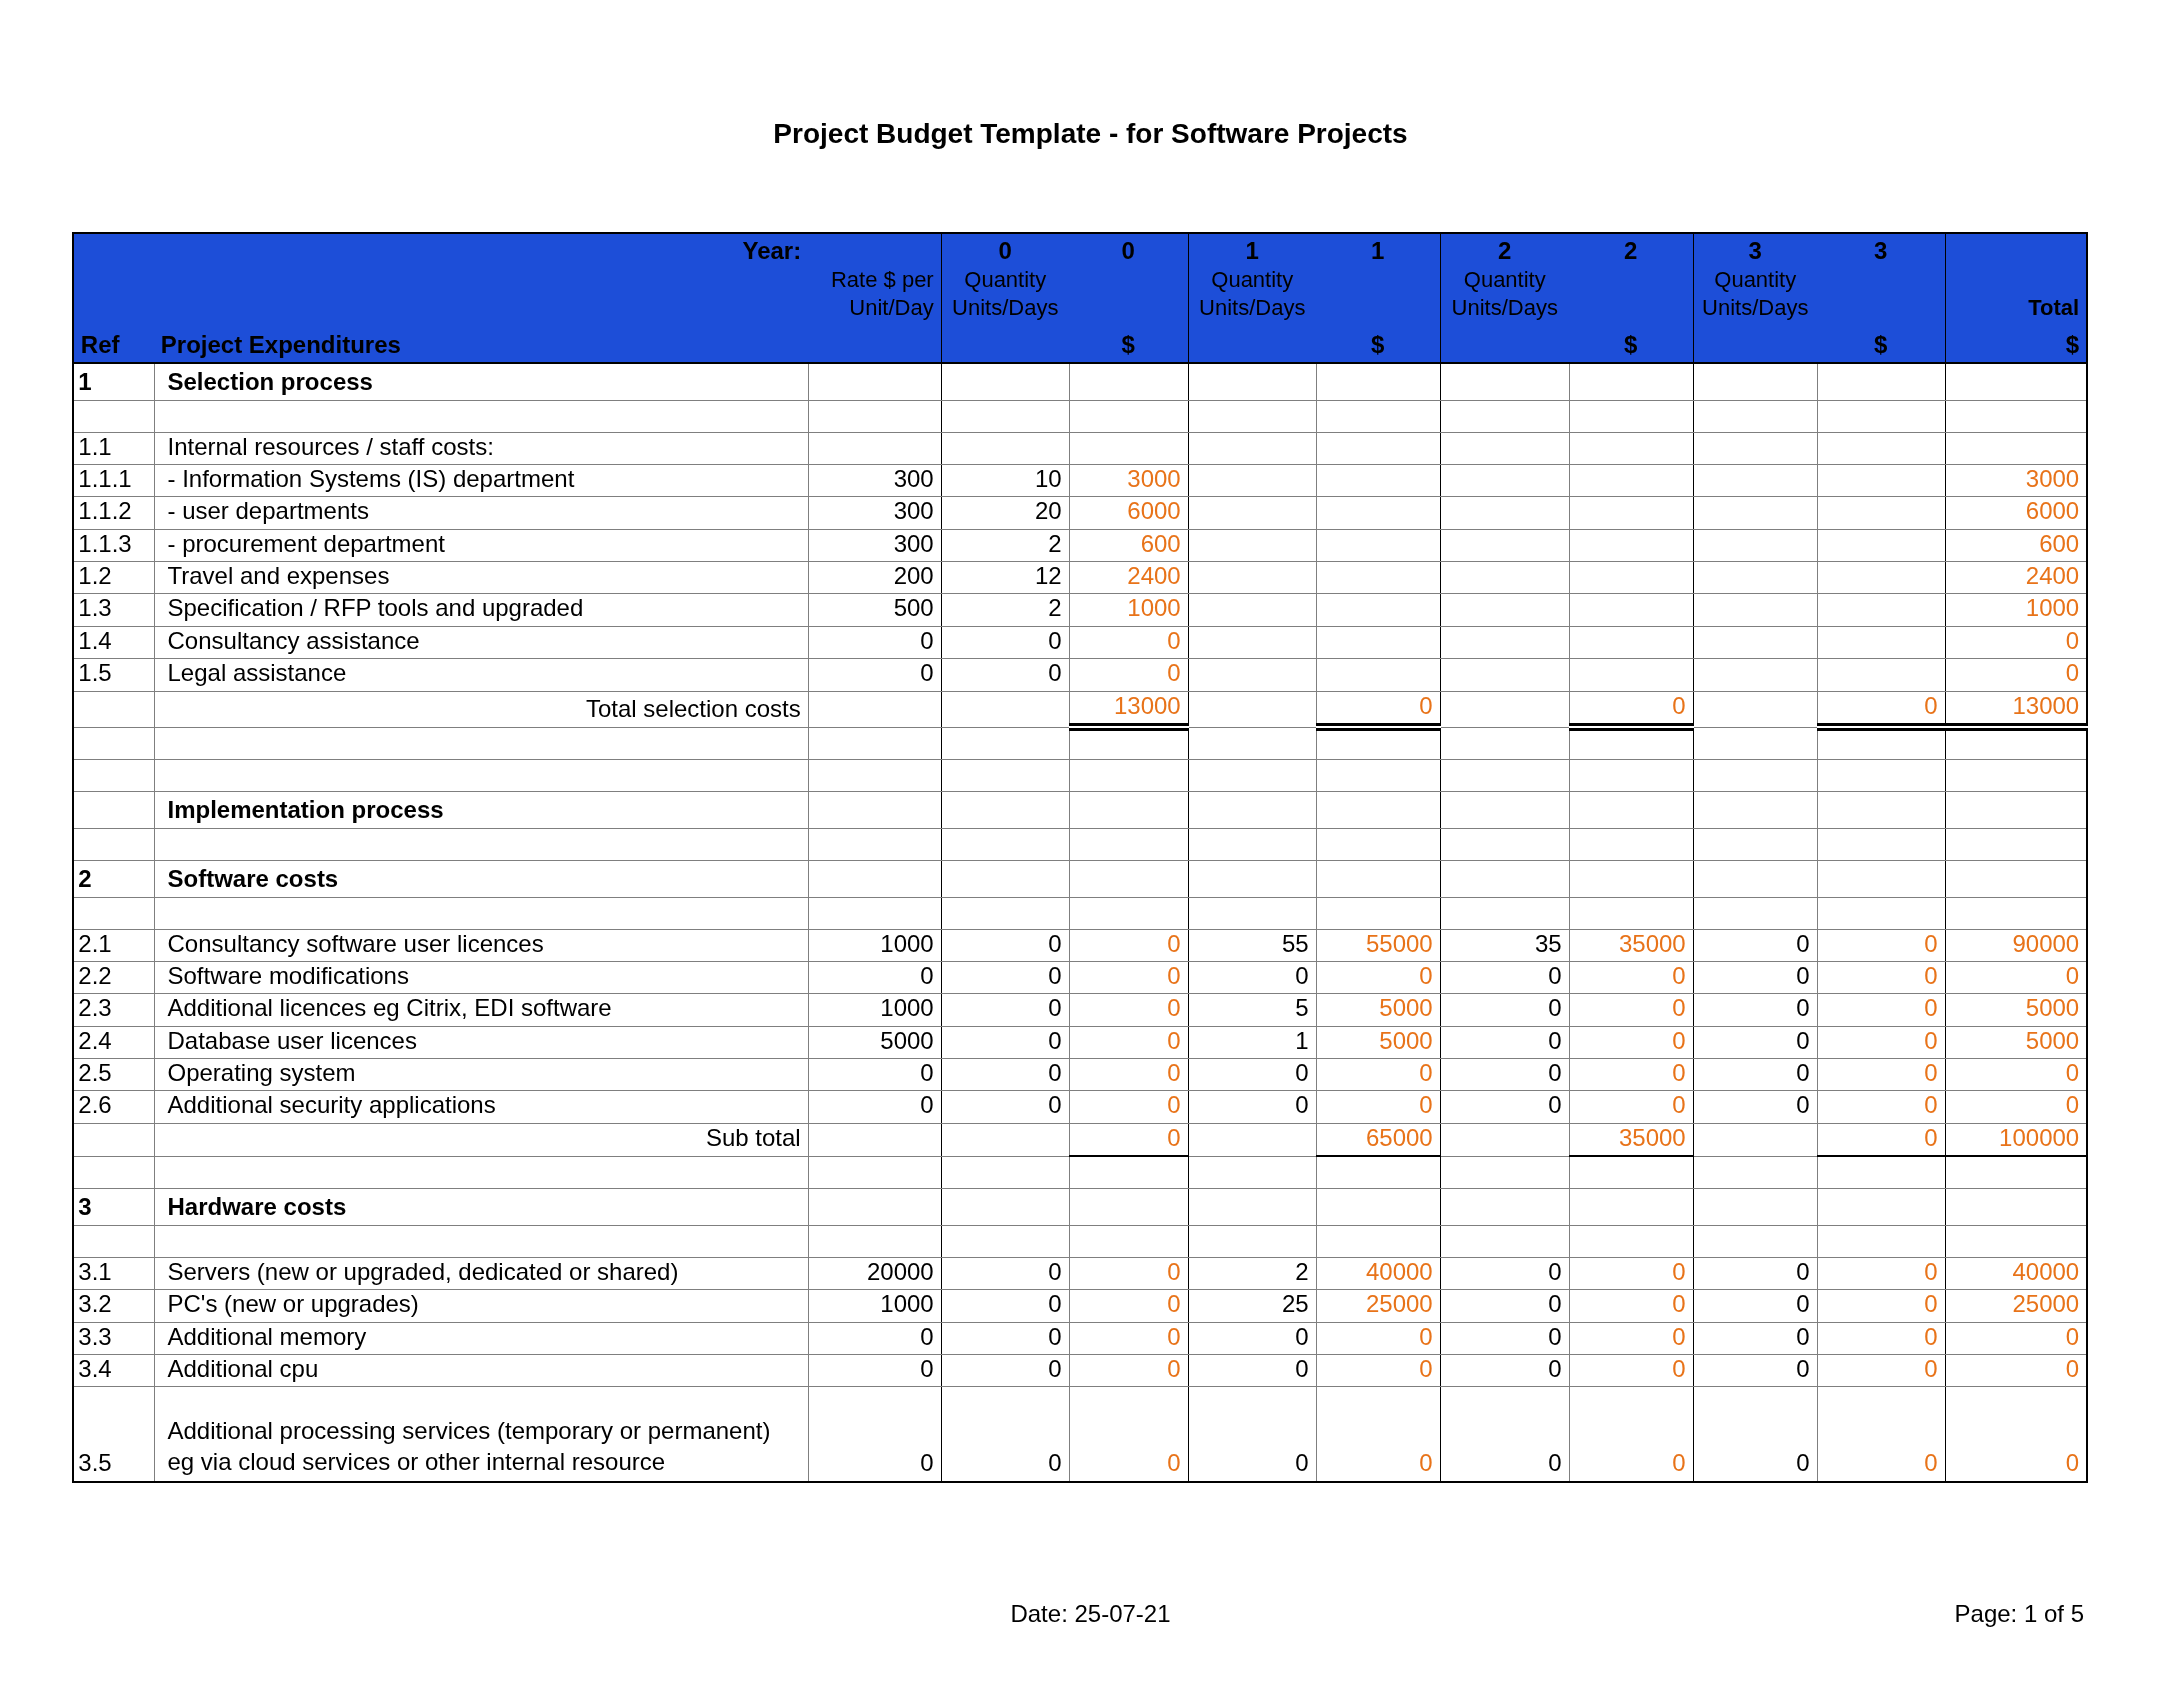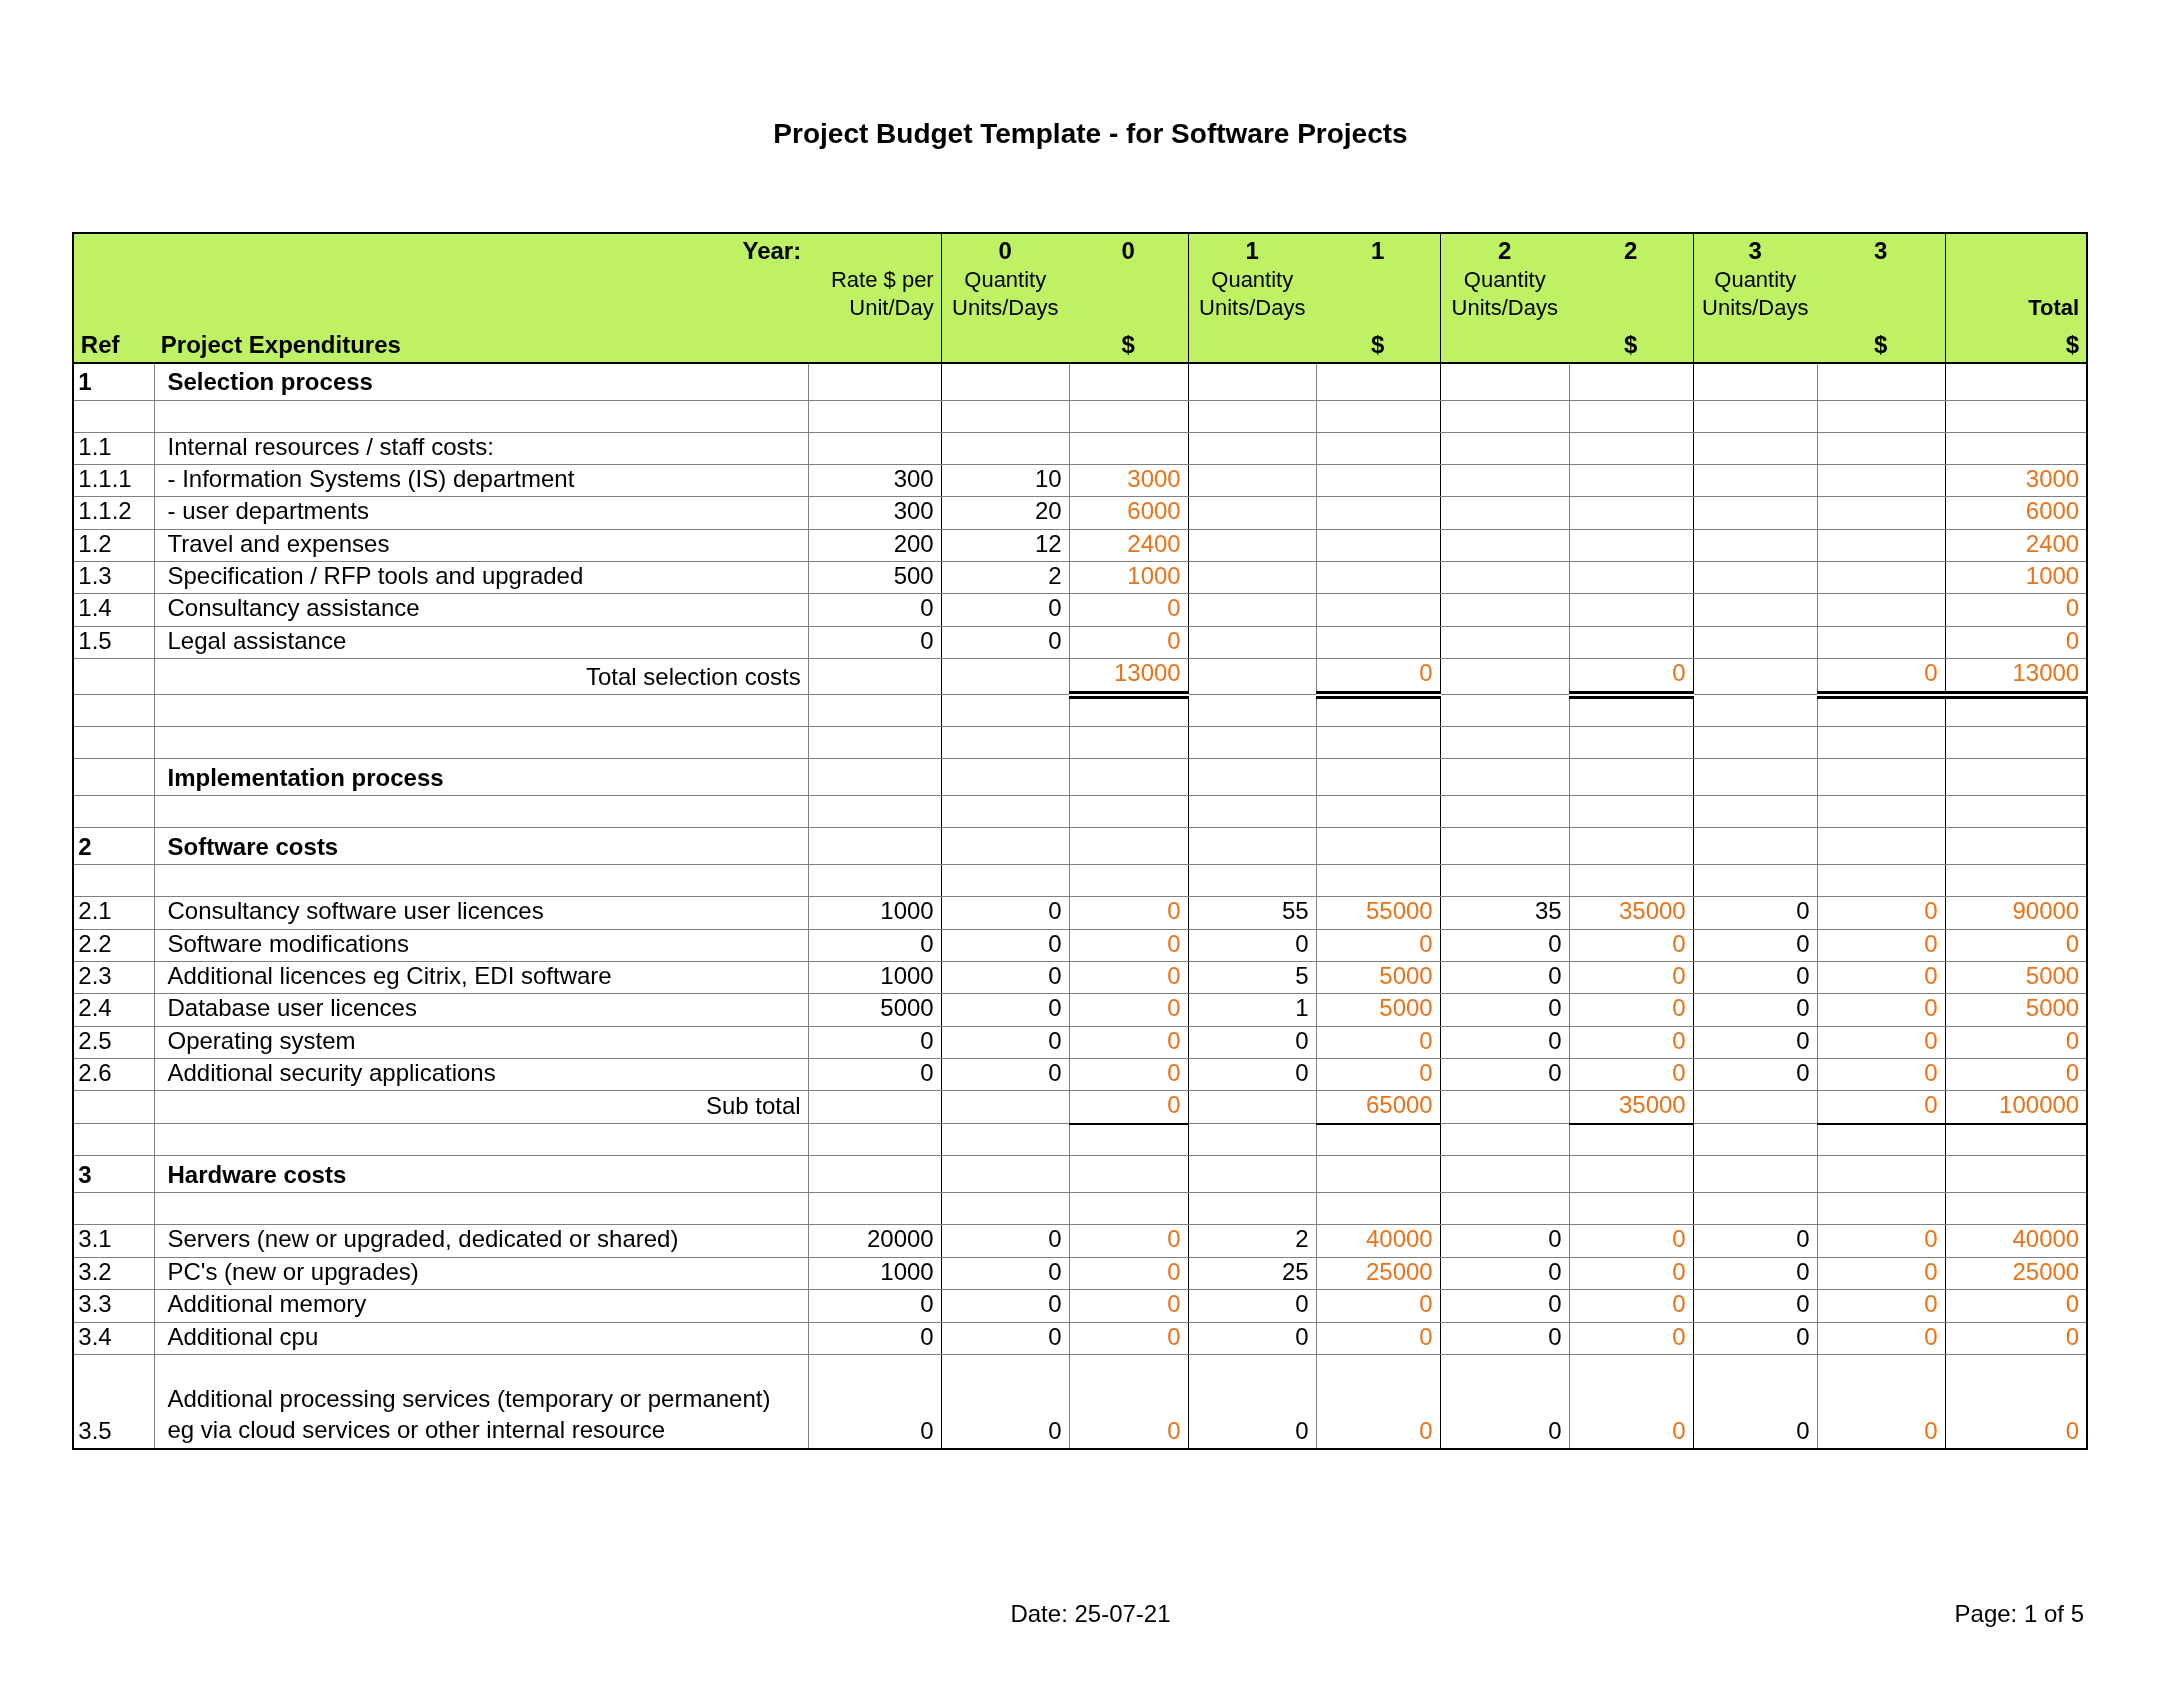--- a/index.html
+++ b/index.html
@@ -22,21 +22,21 @@
     overflow:hidden;white-space:nowrap;
   }
   
   td.thin-r{border-right:0.9px solid #7f7f7f;}
   td.thick-r{border-right:1.7px solid #000;}
   
   tr.body-row td{border-bottom:0.9px solid #7f7f7f;}
   tr.last-row td{border-bottom:none;}
   
   tr.hdr td{
-    background:#bef264;border-bottom:2.6px solid #000;padding:0;
+    background:#1d4ed8;border-bottom:2.6px solid #000;padding:0;
     vertical-align:top;
   }
   .hgrid{display:flex;flex-direction:column;height:128px;}
   .hl{height:31.5px;line-height:34px;padding:0 6.8px;}
   .hl.l2,.hl.l3{height:28px;line-height:28px;font-size:22px;}
   .hl.l4{flex:1;display:flex;align-items:flex-end;line-height:29px;padding-bottom:3.4px;}
   .h-bold{font-weight:bold;font-size:24px;}
   .t-right{text-align:right;justify-content:flex-end;}
   .t-center{text-align:center;justify-content:center;}
   .t-left{text-align:left;justify-content:flex-start;}
@@ -240,20 +240,34 @@
         <td class="val thick-r">6000</td>
         <td class="num thin-r"></td>
         <td class="val thick-r"></td>
         <td class="num thin-r"></td>
         <td class="val thick-r"></td>
         <td class="num thin-r"></td>
         <td class="val thick-r"></td>
         <td class="val">6000</td>
       </tr>
       <tr class="body-row item" style="height: 32px;">
+        <td class="ref-cell thin-r">1.1.3</td>
+        <td class="desc-cell thin-r">- procurement department</td>
+        <td class="num thick-r">300</td>
+        <td class="num thin-r">2</td>
+        <td class="val thick-r">600</td>
+        <td class="num thin-r"></td>
+        <td class="val thick-r"></td>
+        <td class="num thin-r"></td>
+        <td class="val thick-r"></td>
+        <td class="num thin-r"></td>
+        <td class="val thick-r"></td>
+        <td class="val">600</td>
+      </tr>
+      <tr class="body-row item" style="height: 32px;">
         <td class="ref-cell thin-r">1.2</td>
         <td class="desc-cell thin-r">Travel and expenses</td>
         <td class="num thick-r">200</td>
         <td class="num thin-r">12</td>
         <td class="val thick-r">2400</td>
         <td class="num thin-r"></td>
         <td class="val thick-r"></td>
         <td class="num thin-r"></td>
         <td class="val thick-r"></td>
         <td class="num thin-r"></td>

